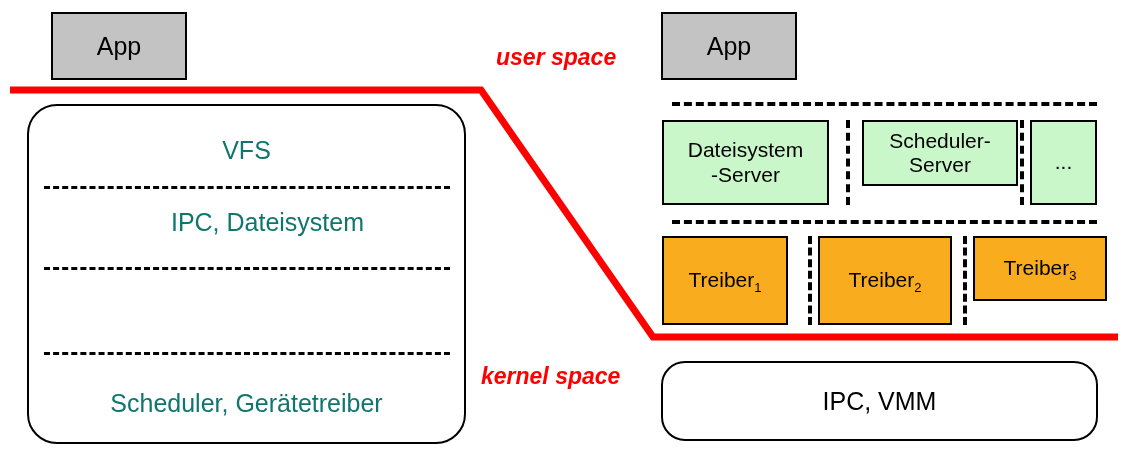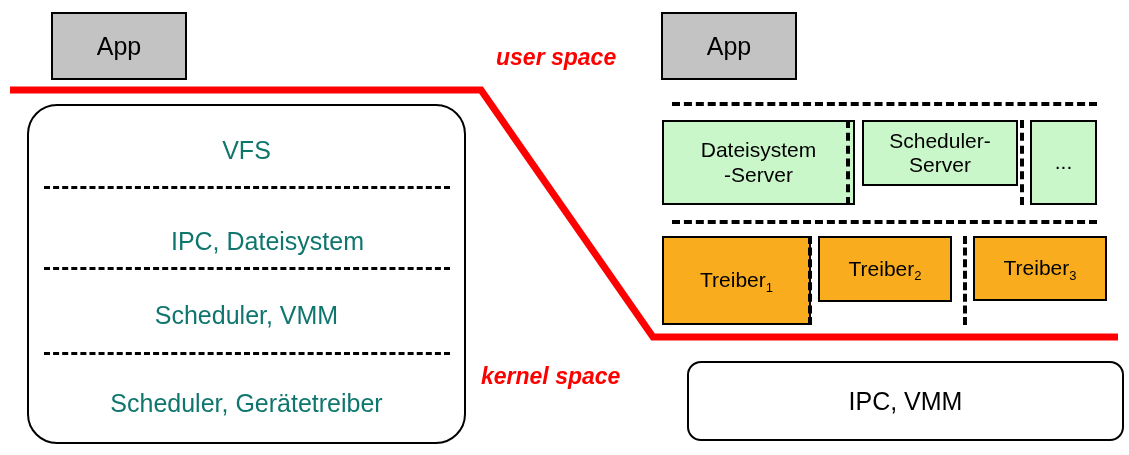--- a/index.html
+++ b/index.html
@@ -67,24 +67,23 @@
   }
   .driver-box sub {
     font-size: 0.62em;
     vertical-align: baseline;
     position: relative;
     top: 0.32em;
   }
   
   .micro-box {
     border: 2px solid #000000;
-    border-radius: 14px;
+    border-radius: 24px;
     background: #ffffff;
     font-size: 25px;
-    margin-left: 26px;
   }
   
   .h-dash {
     position: absolute;
     height: 0;
     border-top: 4px dashed #000000;
   }
   
   .v-dash {
     position: absolute;
@@ -118,64 +117,61 @@
   <div class="box app-box" style="left:51px; top:12px; width:136px; height:68px;">
     <span>App</span>
   </div>
 
   <div class="box mono-box" style="left:27px; top:104px; width:439px; height:340px;">
   </div>
 
   <div class="mono-layer" style="left:27px; top:125px; width:439px; height:50px;">
     <span>VFS</span>
   </div>
-  <div class="mono-layer" style="left:27px; top:216px; width:481px; height:50px;">
+  <div class="mono-layer" style="left:27px; top:197px; width:481px; height:50px;">
     <span>IPC, Dateisystem</span>
-  </div>
-  <div class="mono-layer" style="left:27px; top:290px; width:439px; height:50px;">
-    <span>Scheduler, VMM</span>
   </div>
   <div class="mono-layer" style="left:27px; top:378px; width:439px; height:50px;">
     <span>Scheduler, Gerätetreiber</span>
   </div>
 
   <div class="mono-sep" style="left:44px; top:186px; width:406px;"></div>
   <div class="mono-sep" style="left:44px; top:267px; width:406px;"></div>
   <div class="mono-sep" style="left:44px; top:352px; width:406px;"></div>
 
   <div class="box app-box" style="left:661px; top:12px; width:136px; height:68px;">
     <span>App</span>
   </div>
 
   <div class="h-dash" style="left:672px; top:102px; width:425px;"></div>
 
-  <div class="box server-box" style="left:662px; top:120px; width:193px; height:85px;">
+  <div class="box server-box" style="left:662px; top:120px; width:167px; height:85px;">
     <span style="white-space:pre-line;">Dateisystem
 -Server</span>
   </div>
   <div class="v-dash" style="left:846px; top:120px; height:85px;"></div>
 
   <div class="box server-box" style="left:862px; top:120px; width:156px; height:66px;">
     <span style="white-space:pre-line;">Scheduler-
 Server</span>
   </div>
   <div class="v-dash" style="left:1020px; top:120px; height:85px;"></div>
 
   <div class="box server-box" style="left:1030px; top:120px; width:67px; height:85px;">
     <span>...</span>
   </div>
 
   <div class="h-dash" style="left:672px; top:220px; width:425px;"></div>
 
-  <div class="box driver-box" style="left:662px; top:236px; width:149px; height:89px;">
+  <div class="box driver-box" style="left:662px; top:236px; width:126px; height:89px;">
     <span><span>Treiber</span><sub>1</sub></span>
   </div>
   <div class="v-dash" style="left:808px; top:236px; height:89px;"></div>
 
-  <div class="box driver-box" style="left:818px; top:236px; width:134px; height:66px;">
+  <div class="box driver-box" style="left:818px; top:236px; width:134px; height:89px;">
     <span><span>Treiber</span><sub>2</sub></span>
   </div>
   <div class="v-dash" style="left:963px; top:236px; height:89px;"></div>
 
   <div class="box driver-box" style="left:973px; top:236px; width:134px; height:65px;">
     <span><span>Treiber</span><sub>3</sub></span>
   </div>
 
   <div class="box micro-box" style="left:661px; top:361px; width:437px; height:80px;">
     <span>IPC, VMM</span>

